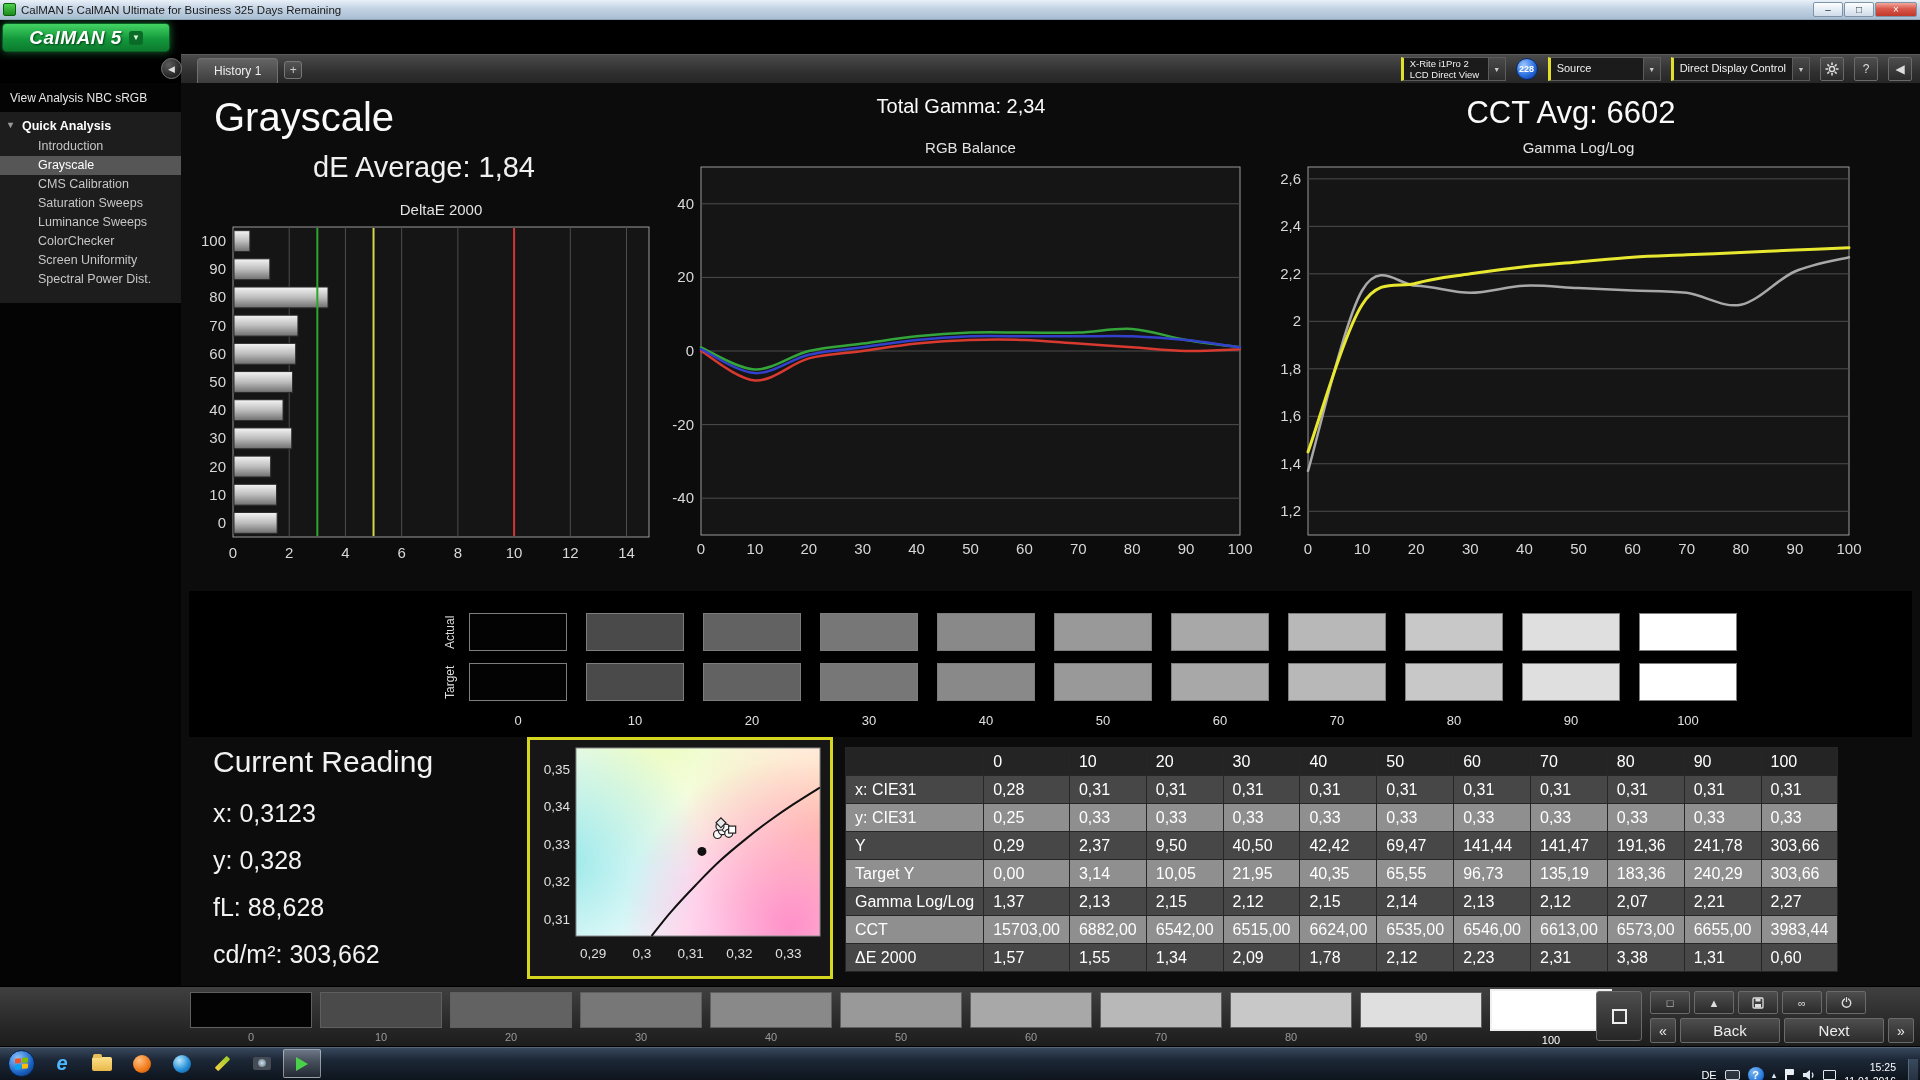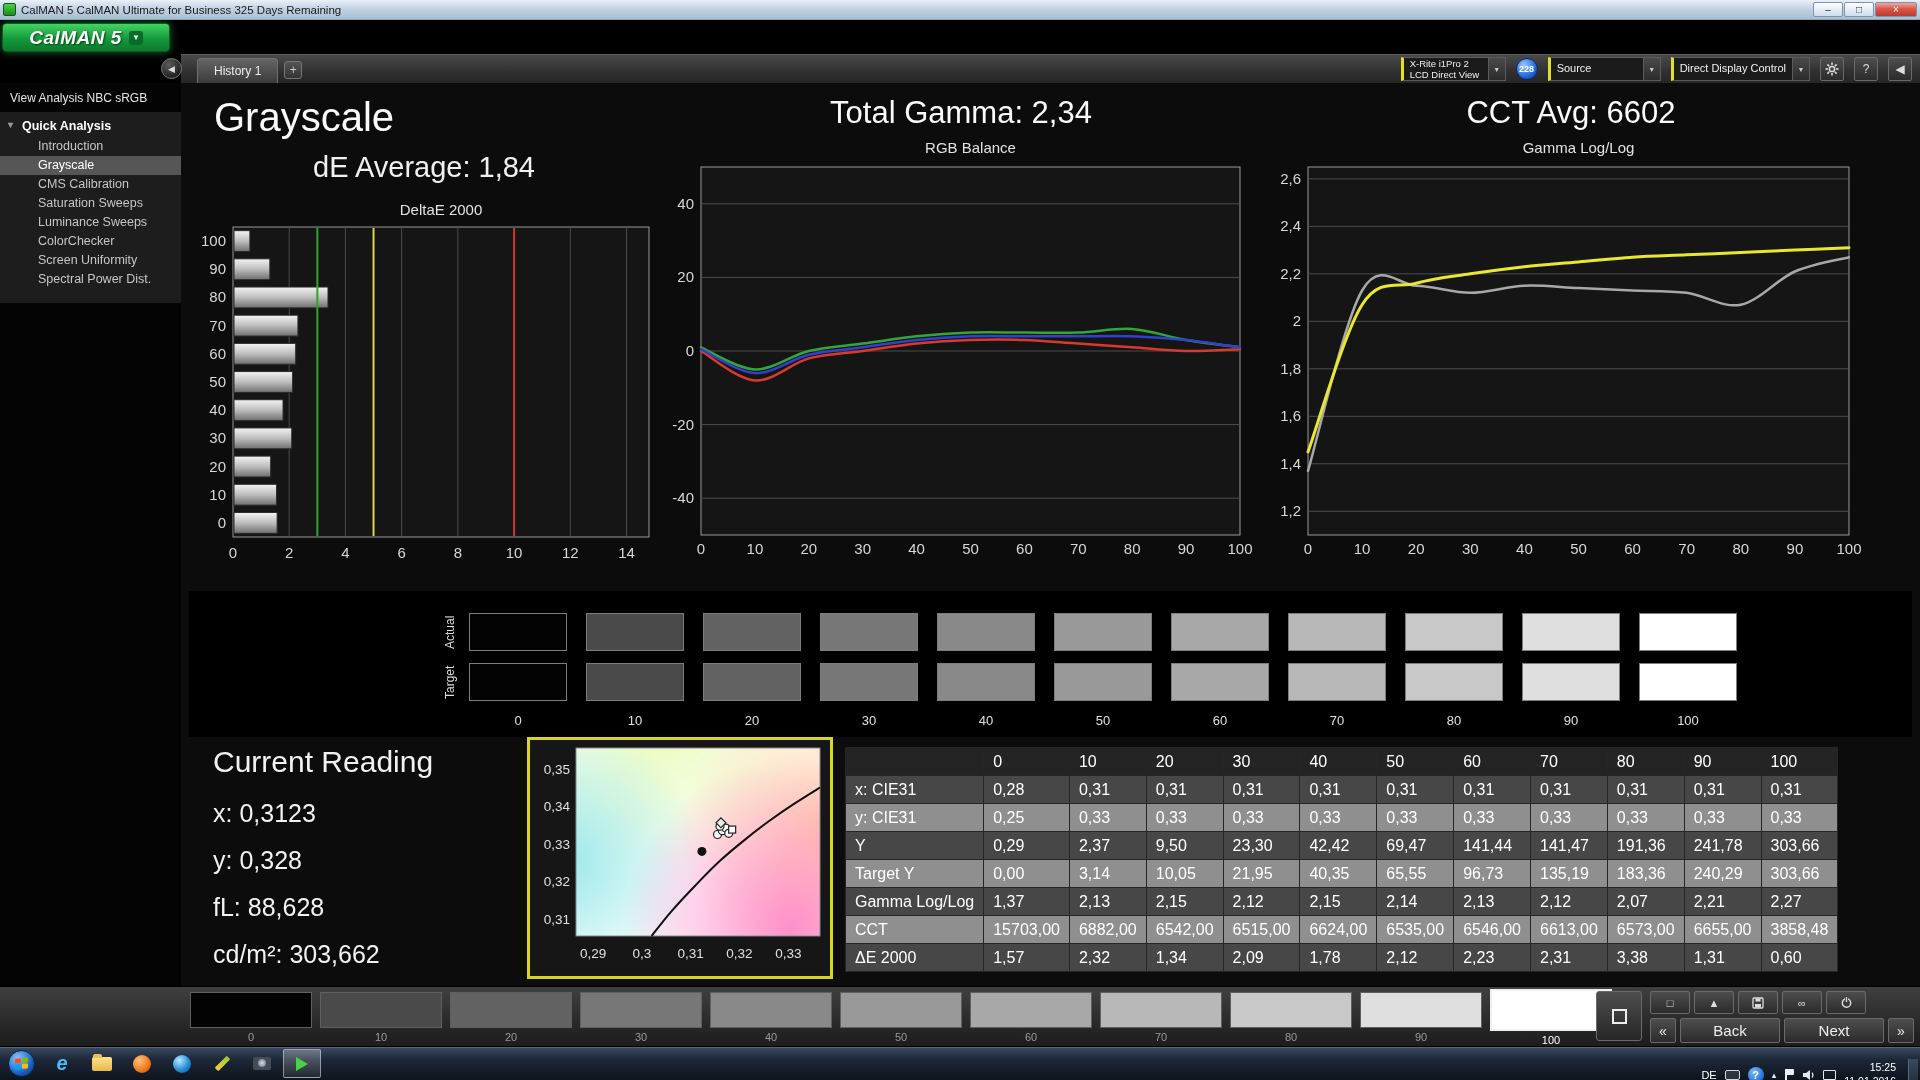--- a/index.html
+++ b/index.html
@@ -35,21 +35,21 @@
 #sidebar-tree{background:#1d1d1d;padding:5px 0 14px;}
 .tree-root{font-size:12.5px;font-weight:bold;color:#fff;padding:2px 0 4px 22px;position:relative;}
 .tree-root::before{content:"▾";position:absolute;left:8px;top:2px;color:#999;font-size:10px;}
 .tree-item{font-size:12.5px;color:#c6c6c6;padding:2px 4px 2px 38px;line-height:15px;}
 .tree-item.selected{background:#565656;color:#fff;}
 
 
 #main{position:absolute;left:181px;top:83px;right:0;bottom:94px;background:#0c0c0c;}
 #h-grayscale{position:absolute;left:33px;top:12px;font-size:40px;color:#fafafa;}
 #h-deavg{position:absolute;left:132px;top:68px;font-size:29px;color:#f0f0f0;}
-#h-gamma{position:absolute;left:430px;top:12px;width:700px;text-align:center;font-size:31px;color:#fafafa;}
+#h-gamma{position:absolute;left:430px;top:12px;width:700px;text-align:center;font-size:20px;color:#fafafa;}
 #h-cct{position:absolute;left:1140px;top:12px;width:500px;text-align:center;font-size:31px;color:#fafafa;}
 .chart-box{position:absolute;}
 #box-deltae{left:8px;top:116px;}
 #box-rgb{left:472px;top:54px;}
 #box-gamma{left:1075px;top:54px;}
 .chart-title{height:22px;line-height:22px;text-align:center;color:#e2e2e2;font-size:15px;margin-bottom:2px;}
 
 
 #swatch-strip{position:absolute;left:8px;right:8px;top:508px;height:146px;background:#000;display:flex;align-items:flex-start;padding-top:22px;}
 #swatch-side{margin-left:252px;display:flex;flex-direction:column;gap:12px;width:18px;}
@@ -468,21 +468,21 @@
           <td>0,33</td>
           <td>0,33</td>
           <td>0,33</td>
           <td>0,33</td>
         </tr>
         <tr class="row-dark">
           <td class="row-label">Y</td>
           <td>0,29</td>
           <td>2,37</td>
           <td>9,50</td>
-          <td>23,30</td>
+          <td>40,50</td>
           <td>42,42</td>
           <td>69,47</td>
           <td>141,44</td>
           <td>141,47</td>
           <td>191,36</td>
           <td>241,78</td>
           <td>303,66</td>
         </tr>
         <tr class="row-light">
           <td class="row-label">Target Y</td>
@@ -517,26 +517,26 @@
           <td>15703,00</td>
           <td>6882,00</td>
           <td>6542,00</td>
           <td>6515,00</td>
           <td>6624,00</td>
           <td>6535,00</td>
           <td>6546,00</td>
           <td>6613,00</td>
           <td>6573,00</td>
           <td>6655,00</td>
-          <td>3858,48</td>
+          <td>3983,44</td>
         </tr>
         <tr class="row-dark">
           <td class="row-label">ΔE 2000</td>
           <td>1,57</td>
-          <td>2,32</td>
+          <td>1,55</td>
           <td>1,34</td>
           <td>2,09</td>
           <td>1,78</td>
           <td>2,12</td>
           <td>2,23</td>
           <td>2,31</td>
           <td>3,38</td>
           <td>1,31</td>
           <td>0,60</td>
         </tr>

